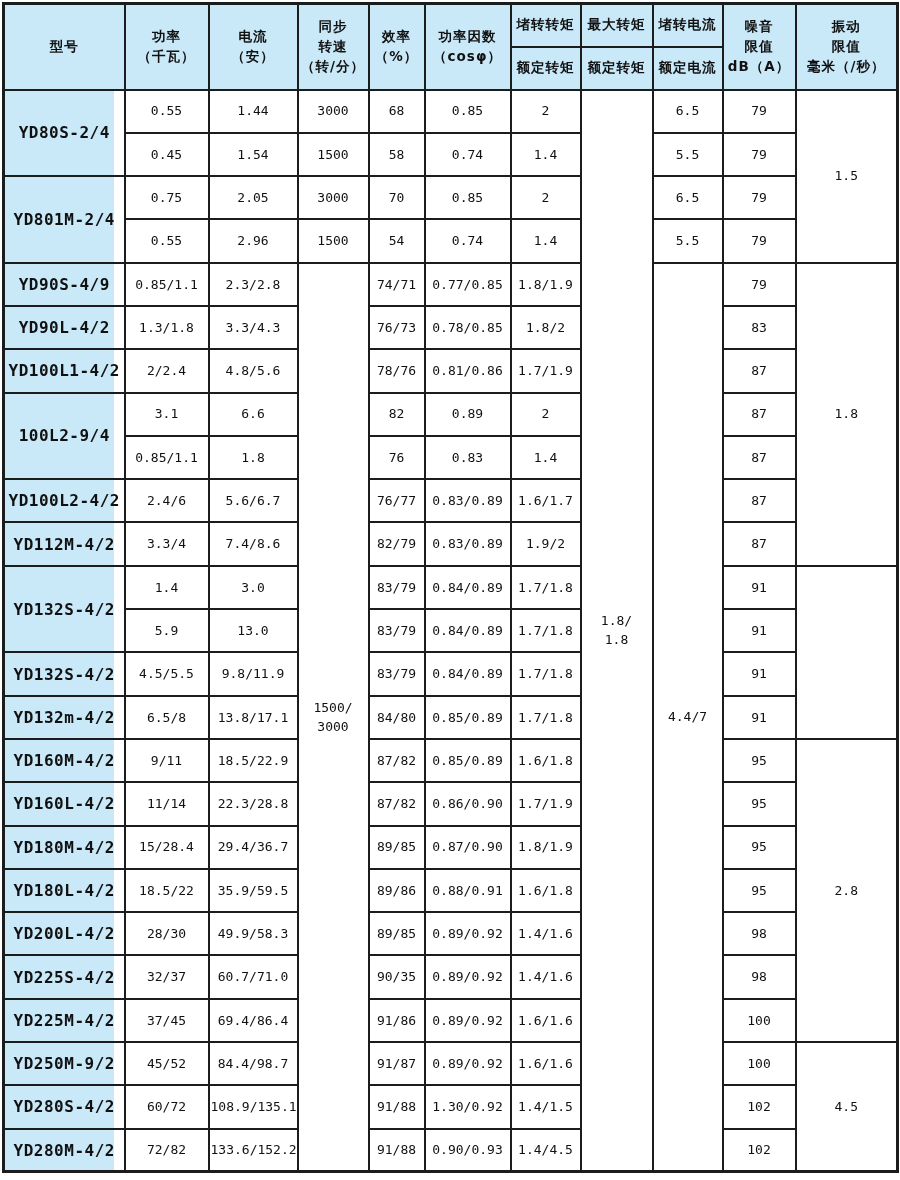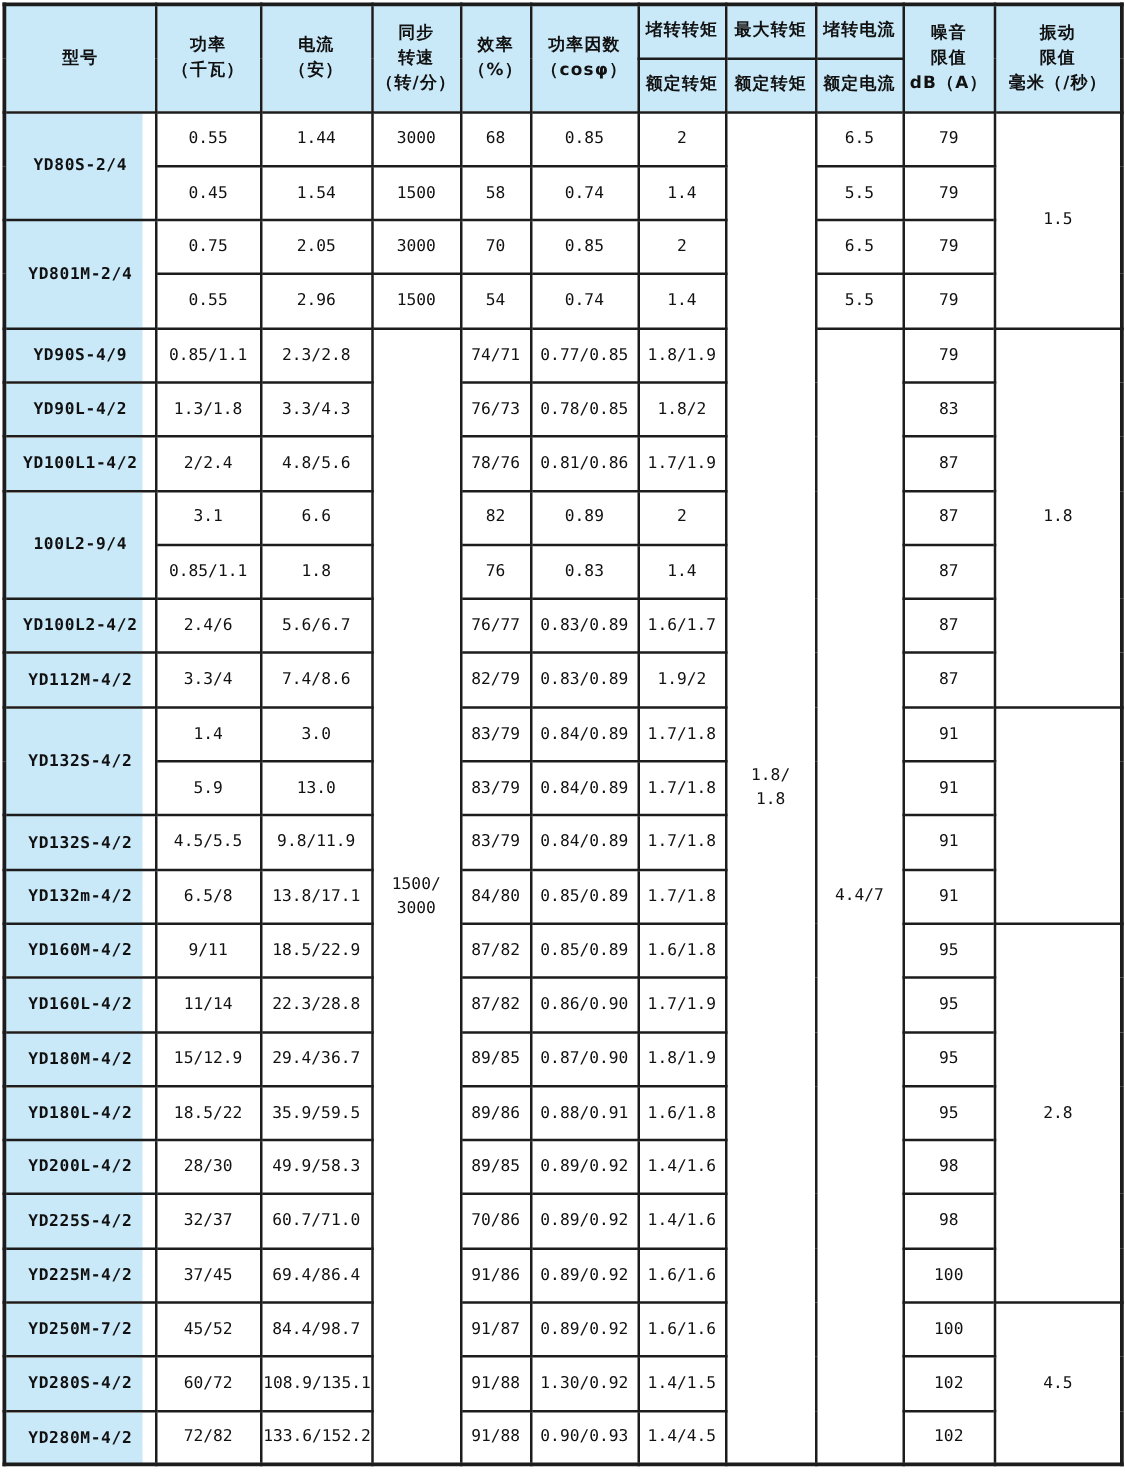--- a/index.html
+++ b/index.html
@@ -42,21 +42,21 @@
   .spec tbody td{
     background:var(--cell-bg);
     font-family:"DejaVu Sans Mono","Liberation Mono",monospace;
     font-size:13px;
     font-weight:500;
     line-height:1.5;
   }
   .spec tbody th.model{
     background:var(--model-bg);
     font-family:"DejaVu Sans Mono","Liberation Mono",monospace;
-    font-size:13px;
+    font-size:16px;
     font-weight:bold;
     letter-spacing:0.5px;
     box-shadow:inset -10px 0 0 #ffffff; 
   }
 </style>
 </head>
 <body>
 
 <table class="spec">
   <colgroup>
@@ -264,21 +264,21 @@
         <th class="model" scope="row">YD160L-4/2</th>
         <td>11/14</td>
         <td>22.3/28.8</td>
         <td>87/82</td>
         <td>0.86/0.90</td>
         <td>1.7/1.9</td>
         <td>95</td>
       </tr>
       <tr>
         <th class="model" scope="row">YD180M-4/2</th>
-        <td>15/12.9</td>
+        <td>15/28.4</td>
         <td>29.4/36.7</td>
         <td>89/85</td>
         <td>0.87/0.90</td>
         <td>1.8/1.9</td>
         <td>95</td>
       </tr>
       <tr>
         <th class="model" scope="row">YD180L-4/2</th>
         <td>18.5/22</td>
         <td>35.9/59.5</td>
@@ -293,36 +293,36 @@
         <td>49.9/58.3</td>
         <td>89/85</td>
         <td>0.89/0.92</td>
         <td>1.4/1.6</td>
         <td>98</td>
       </tr>
       <tr>
         <th class="model" scope="row">YD225S-4/2</th>
         <td>32/37</td>
         <td>60.7/71.0</td>
-        <td>70/86</td>
+        <td>90/35</td>
         <td>0.89/0.92</td>
         <td>1.4/1.6</td>
         <td>98</td>
       </tr>
       <tr>
         <th class="model" scope="row">YD225M-4/2</th>
         <td>37/45</td>
         <td>69.4/86.4</td>
         <td>91/86</td>
         <td>0.89/0.92</td>
         <td>1.6/1.6</td>
         <td>100</td>
       </tr>
       <tr>
-        <th class="model" scope="row">YD250M-7/2</th>
+        <th class="model" scope="row">YD250M-9/2</th>
         <td>45/52</td>
         <td>84.4/98.7</td>
         <td>91/87</td>
         <td>0.89/0.92</td>
         <td>1.6/1.6</td>
         <td>100</td>
         <td rowspan="3">4.5</td>
       </tr>
       <tr>
         <th class="model" scope="row">YD280S-4/2</th>

